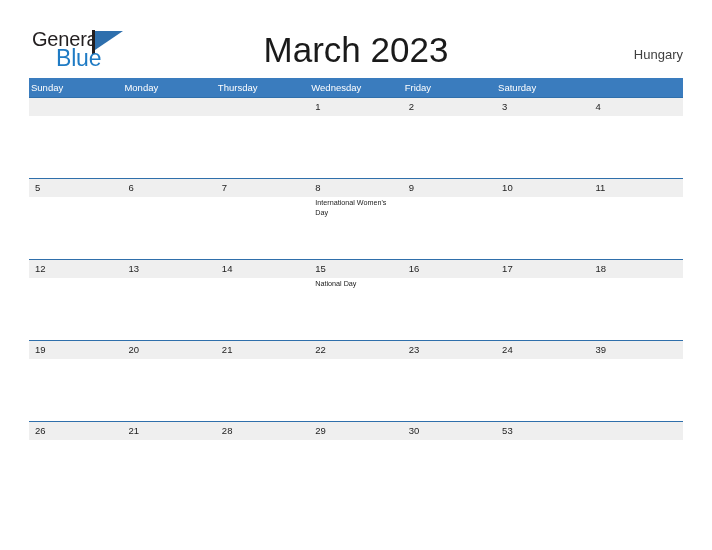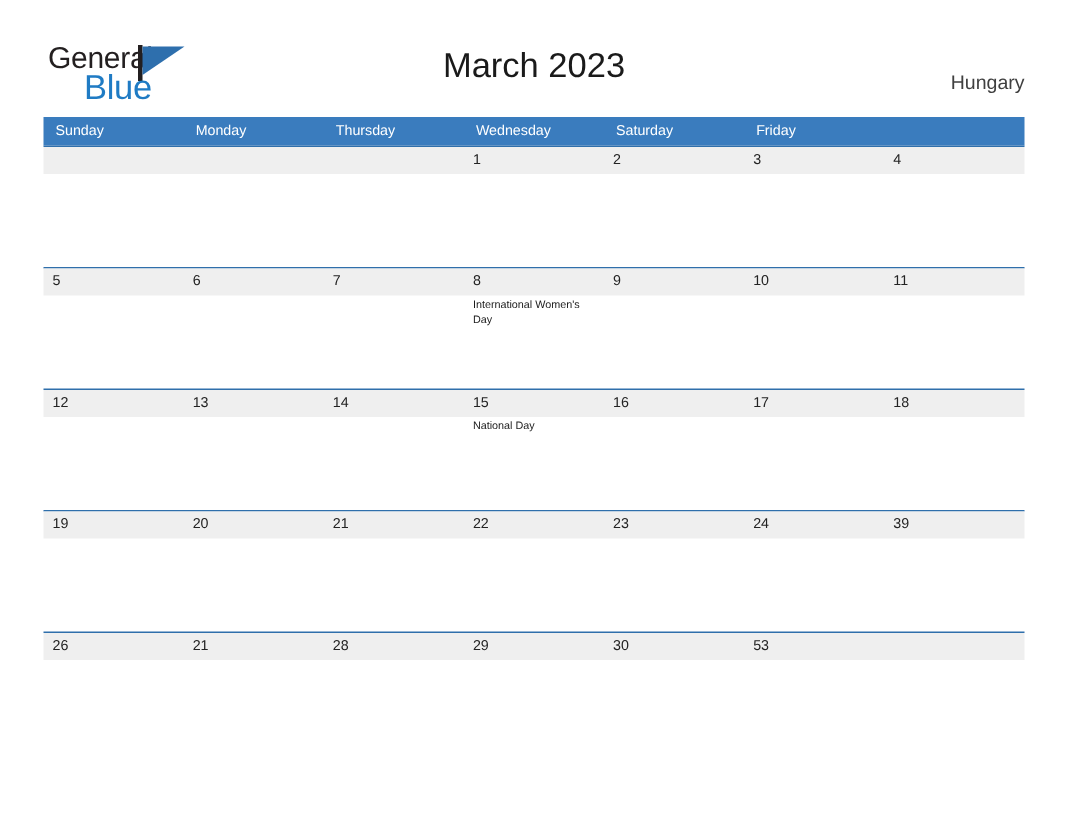--- a/index.html
+++ b/index.html
@@ -81,21 +81,21 @@
     border-left: 28px solid #2e6fad;
     border-bottom: 19px solid transparent;
   }
 
   .cal-title {
     position: absolute;
     left: 0;
     top: 30px;
     width: 712px;
     text-align: center;
-    font-size: 23px;
+    font-size: 35px;
     color: #1a1a1a;
     letter-spacing: 0px;
     font-weight: normal;
   }
 
   .country {
     position: absolute;
     right: 29px;
     top: 47px;
     font-size: 13px;
@@ -114,21 +114,21 @@
   .dow-row {
     display: flex;
     width: 654px;
     height: 19px;
     background: #3a7cbe;
   }
   .dow-cell {
     width: 93.43px;
     height: 19px;
     box-sizing: border-box;
-    padding-left: 8px;
+    padding-left: 2px;
     display: flex;
     align-items: center;
     font-size: 9.5px;
     color: #ffffff;
     white-space: nowrap;
   }
 
   .week-row {
     width: 654px;
     height: 81px;
@@ -199,22 +199,22 @@
 
   </div>
 
   <div class="grid">
 
     <div class="dow-row">
       <div class="dow-cell">Sunday</div>
       <div class="dow-cell">Monday</div>
       <div class="dow-cell">Thursday</div>
       <div class="dow-cell">Wednesday</div>
+      <div class="dow-cell">Friday</div>
       <div class="dow-cell">Saturday</div>
-      <div class="dow-cell">Friday</div>
     </div>
 
     <div class="week-row">
       <div class="date-band"></div>
       <div class="cells">
         <div class="day-cell empty">
             <div class="day-num"></div>
             <div class="day-event"></div>
           </div>
         <div class="day-cell empty">

